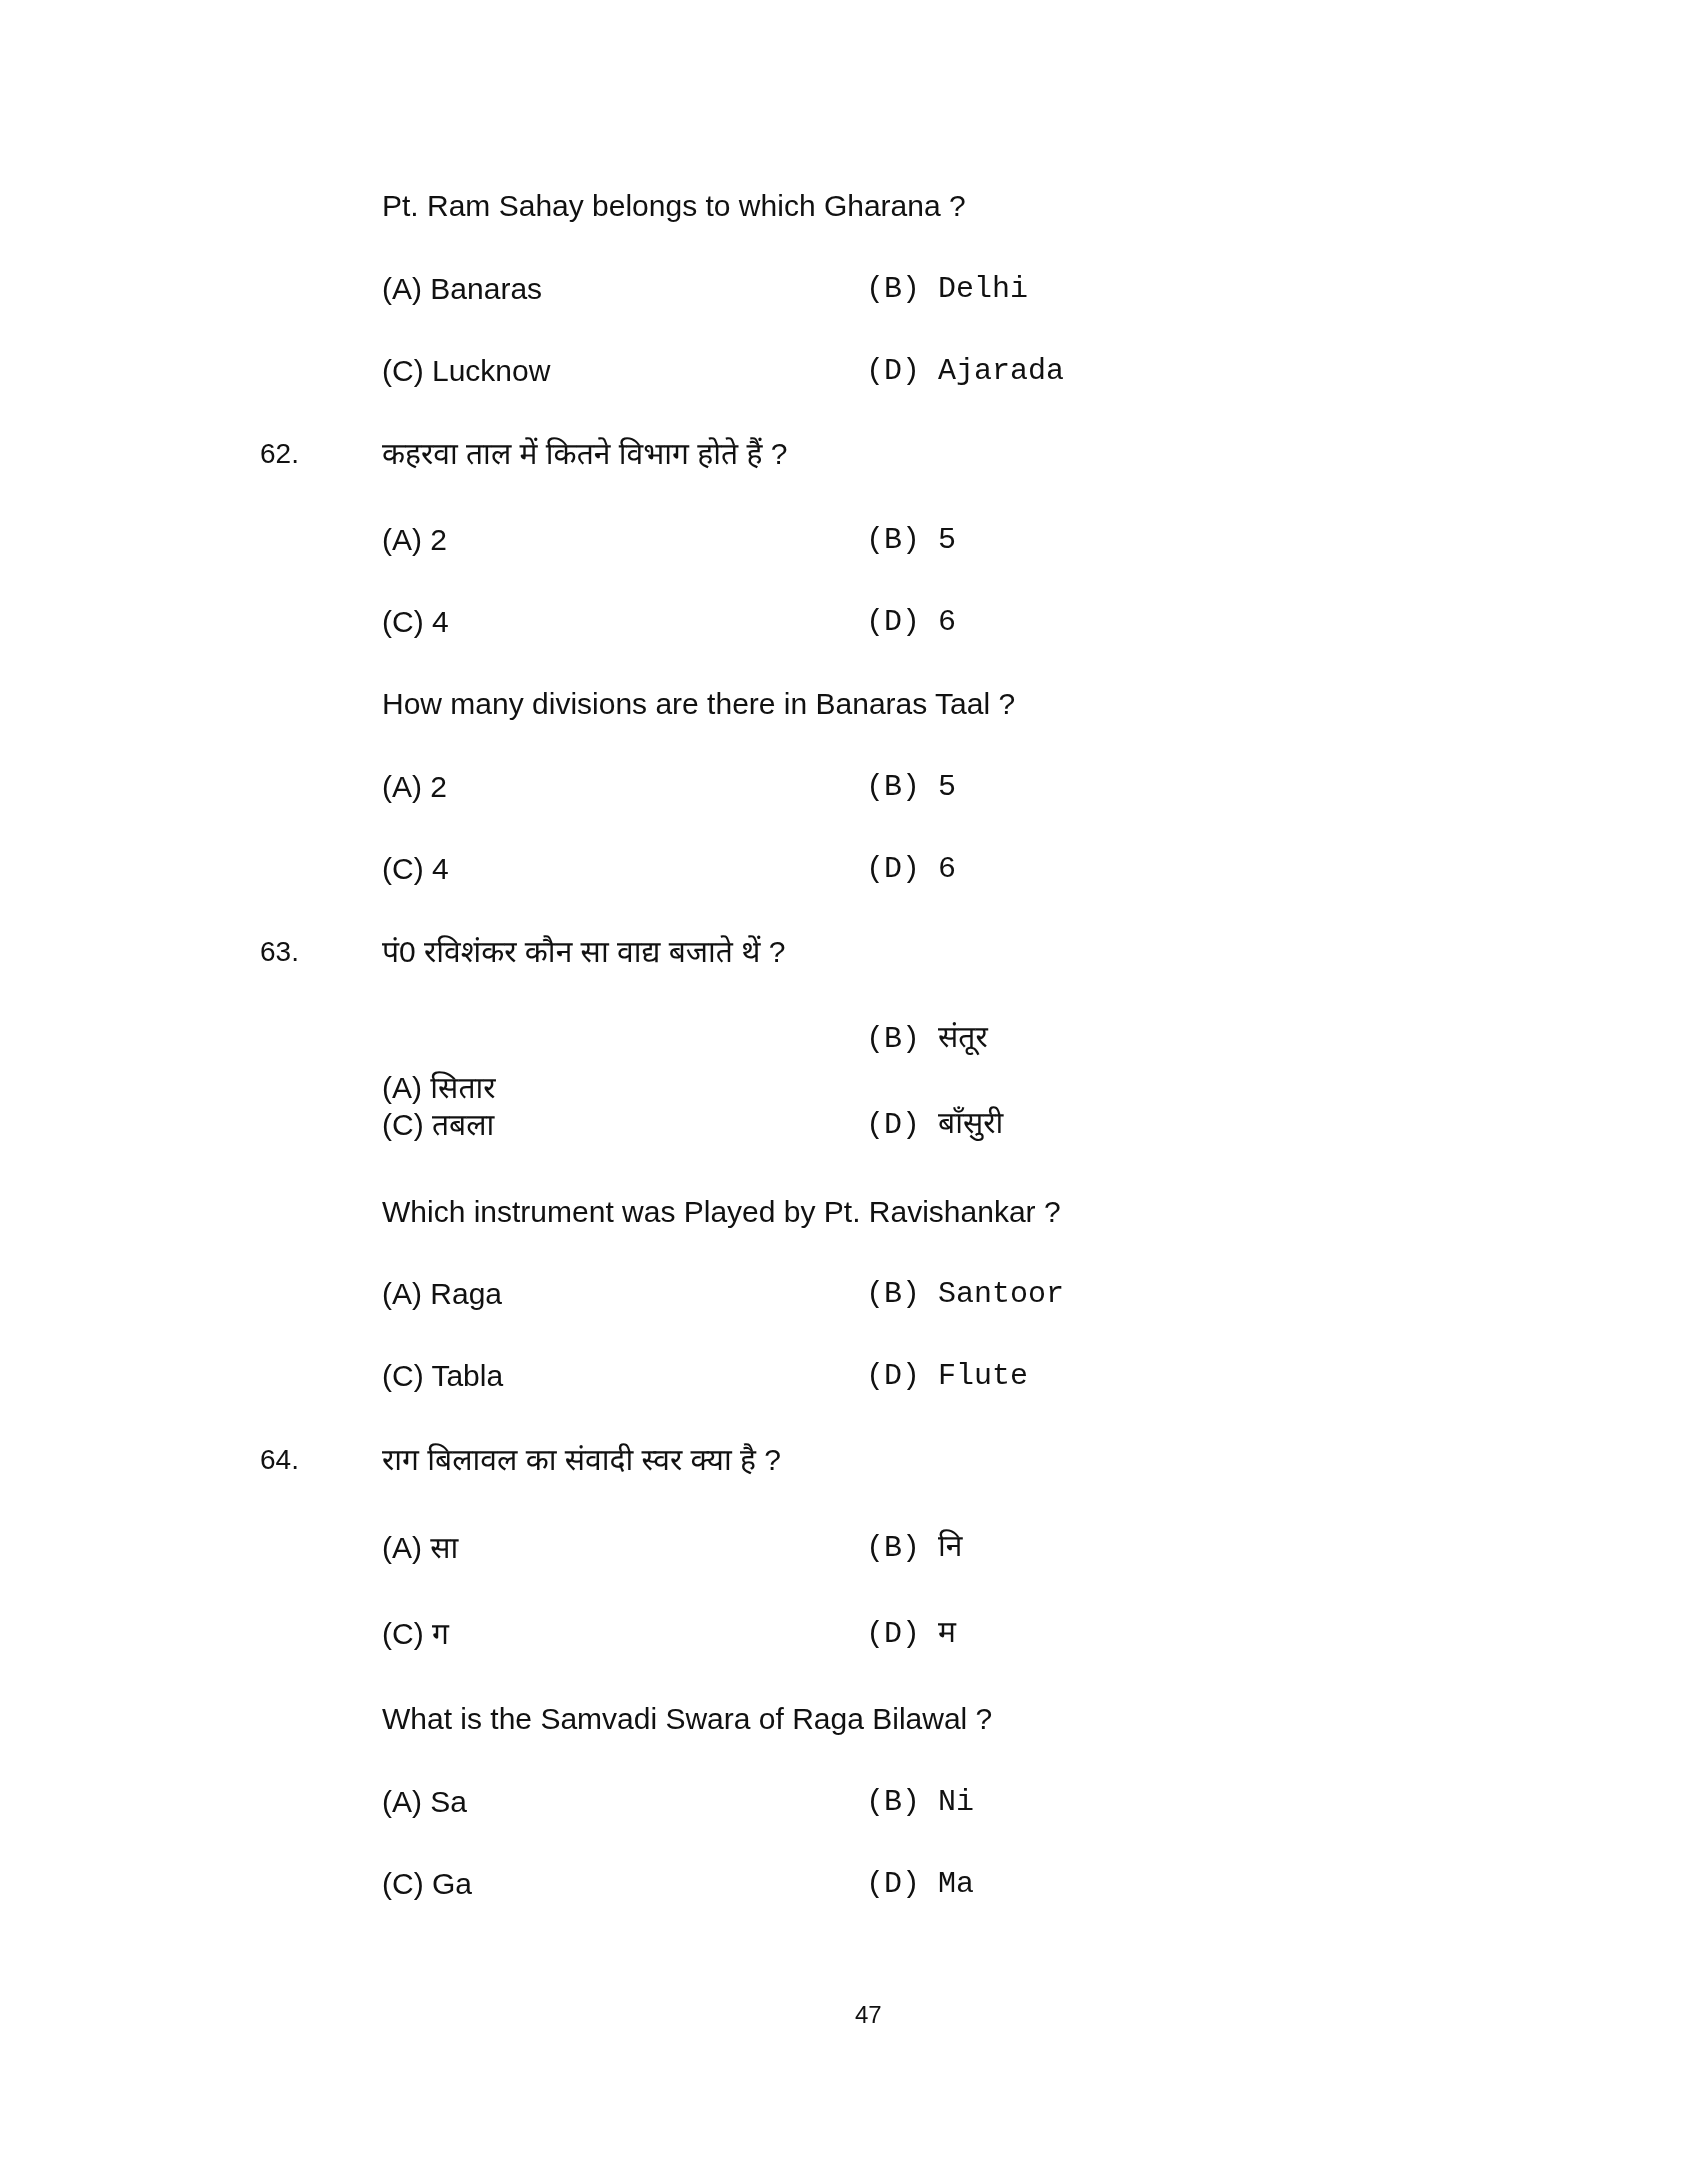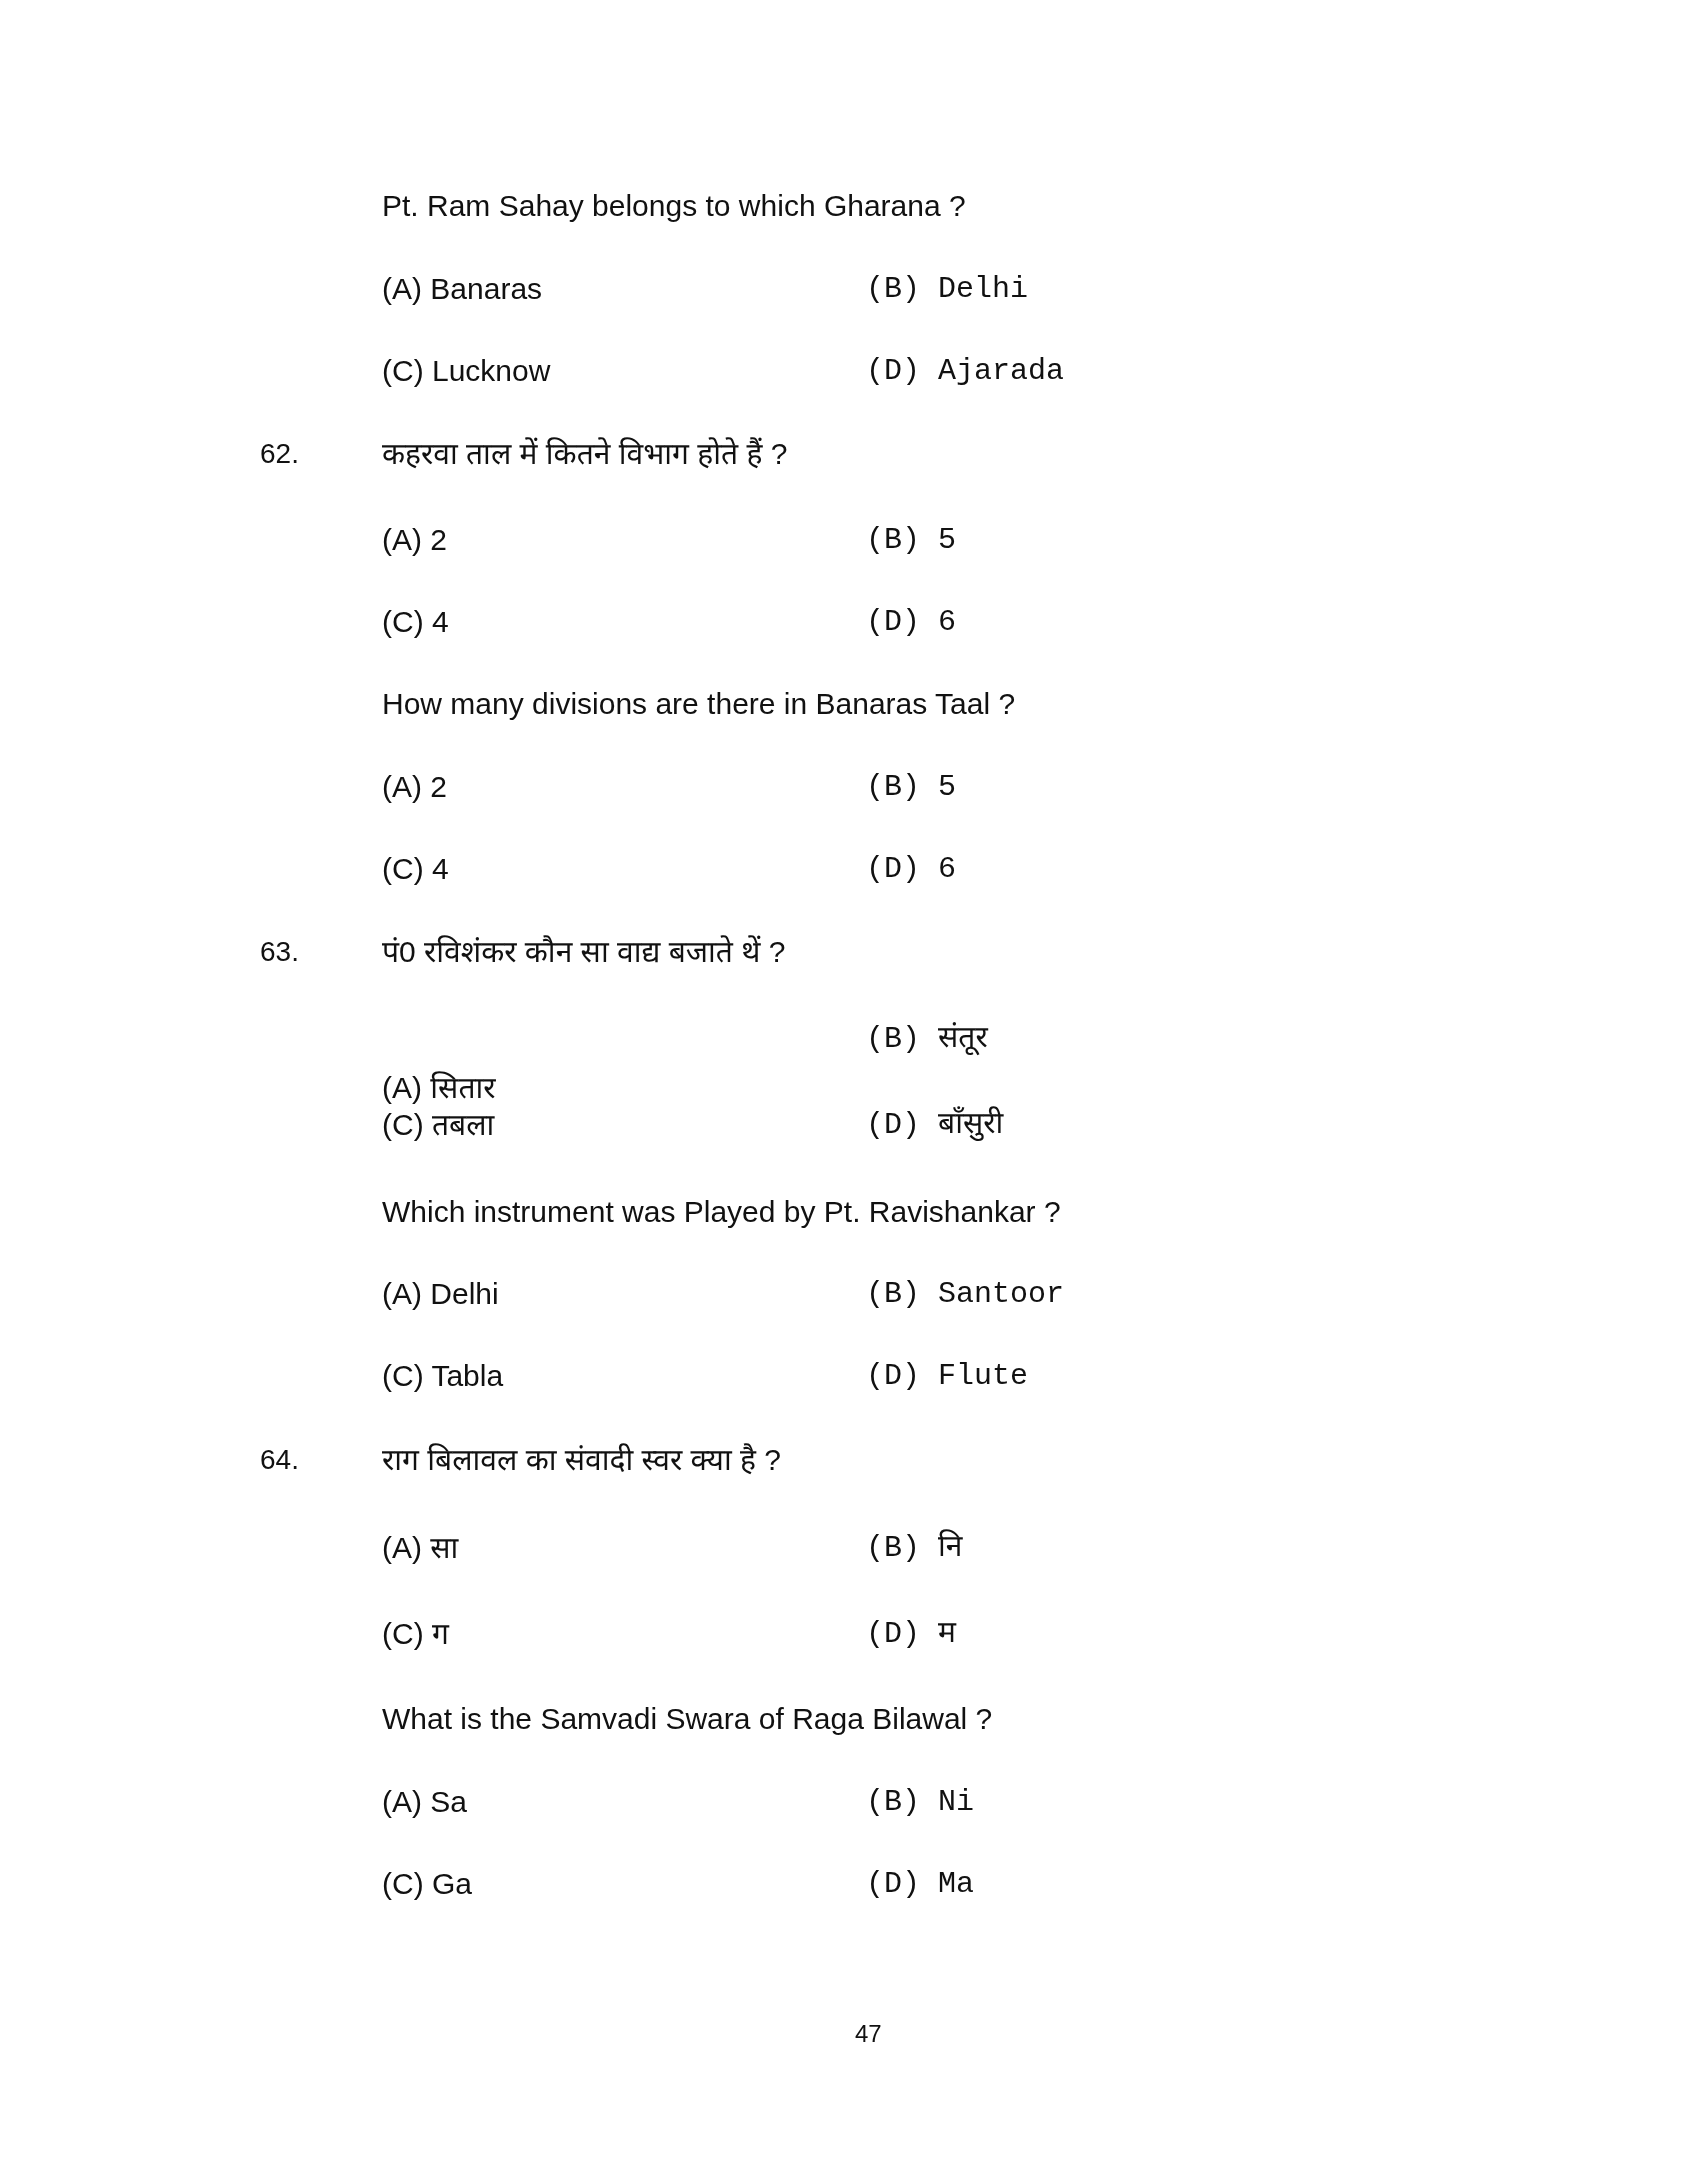--- a/index.html
+++ b/index.html
@@ -2,21 +2,21 @@
 <html><head>
 <meta charset="utf-8">
 <style>
   html,body{margin:0;padding:0;background:#fff;}
   body{width:1683px;height:2178px;position:relative;overflow:hidden;
        font-family:"Liberation Sans",sans-serif;color:#111;}
   .t{position:absolute;font-size:30px;line-height:40px;white-space:nowrap;}
   .num{position:absolute;font-size:28px;line-height:40px;left:260px;}
   .colA{left:382px;}
   .colB{left:866px;font-family:Liberation Mono, monospace;}
-  .pg{position:absolute;left:855px;top:2000px;font-size:24px;line-height:30px;margin-top:19px;}
+  .pg{position:absolute;left:855px;top:2000px;font-size:24px;line-height:30px;}
 </style>
 </head>
 <body>
 
 <div class="t colA" style="top:186px">Pt. Ram Sahay belongs to which Gharana ?</div>
 <div class="t colA" style="top:269px">(A) Banaras</div>
 <div class="t colB" style="top:269px">(B) Delhi</div>
 <div class="t colA" style="top:351px">(C) Lucknow</div>
 <div class="t colB" style="top:351px">(D) Ajarada</div>
 
@@ -32,21 +32,21 @@
 <div class="t colA" style="top:849px">(C) 4</div>
 <div class="t colB" style="top:849px">(D) 6</div>
 
 <div class="num" style="top:932px">63.</div>
 <div class="t colA" style="top:932px">पं0 रविशंकर कौन सा वाद्य बजाते थें ?</div>
 <div class="t colA" style="top:1068px">(A) सितार</div>
 <div class="t colB" style="top:1019px">(B) संतूर</div>
 <div class="t colA" style="top:1105px">(C) तबला</div>
 <div class="t colB" style="top:1105px">(D) बाँसुरी</div>
 <div class="t colA" style="top:1192px">Which instrument was Played by Pt. Ravishankar ?</div>
-<div class="t colA" style="top:1274px">(A) Delhi</div>
+<div class="t colA" style="top:1274px">(A) Raga</div>
 <div class="t colB" style="top:1274px">(B) Santoor</div>
 <div class="t colA" style="top:1356px">(C) Tabla</div>
 <div class="t colB" style="top:1356px">(D) Flute</div>
 
 <div class="num" style="top:1440px">64.</div>
 <div class="t colA" style="top:1440px">राग बिलावल का संवादी स्वर क्या है ?</div>
 <div class="t colA" style="top:1528px">(A) सा</div>
 <div class="t colB" style="top:1528px">(B) नि</div>
 <div class="t colA" style="top:1614px">(C) ग</div>
 <div class="t colB" style="top:1614px">(D) म</div>

